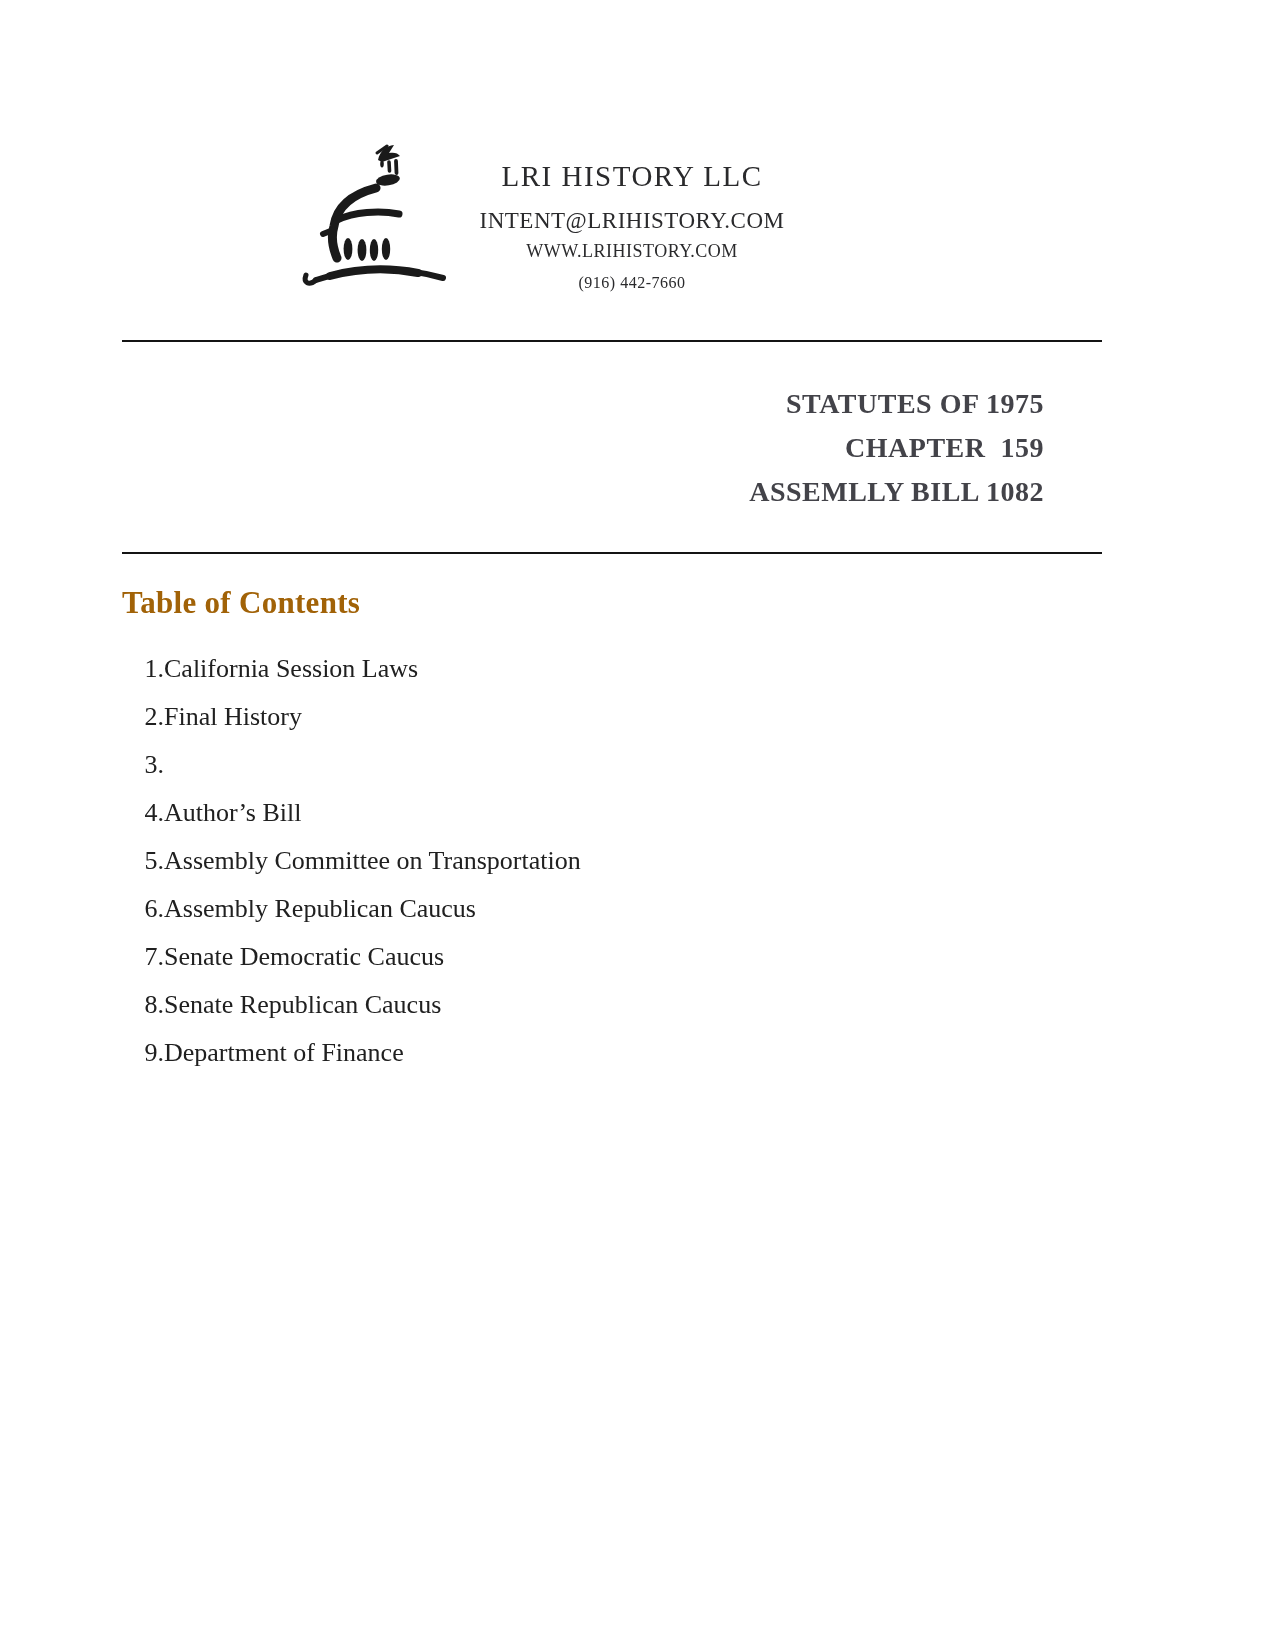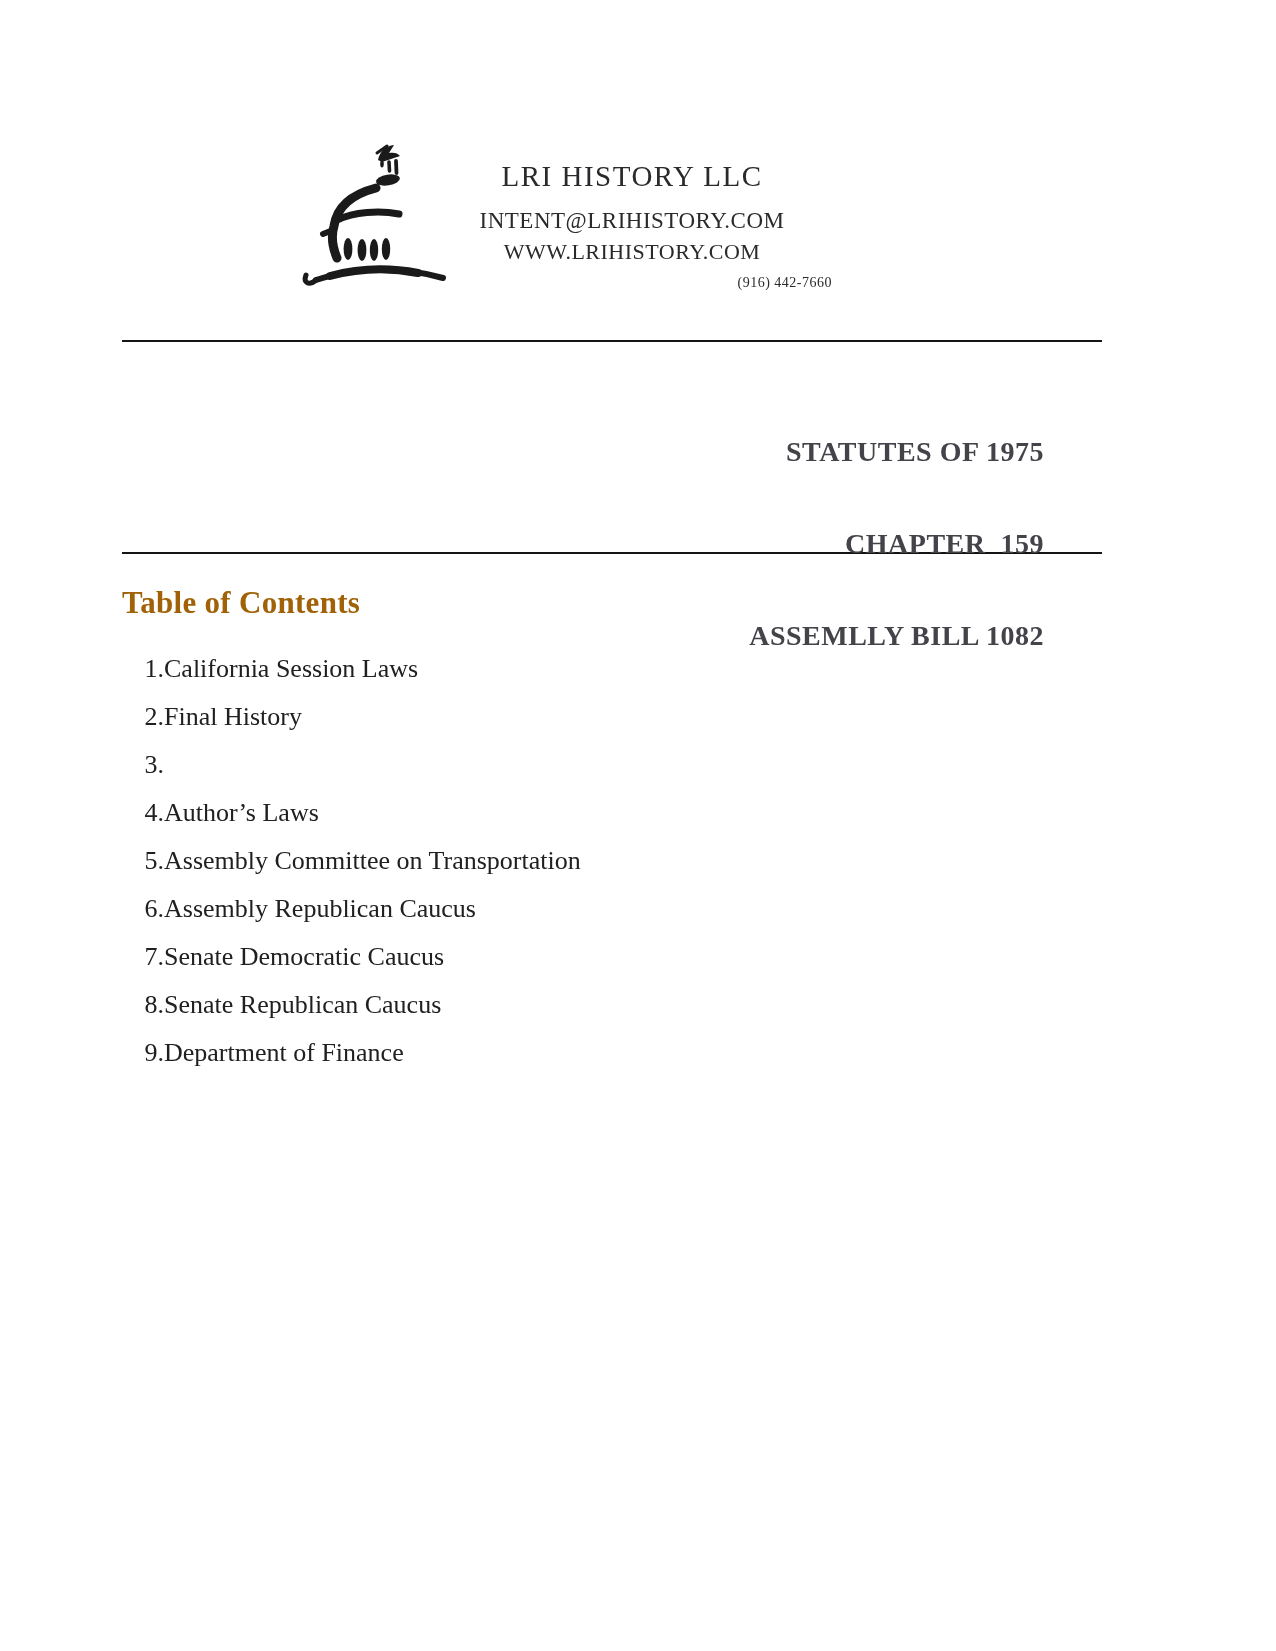--- a/index.html
+++ b/index.html
@@ -43,31 +43,30 @@
     white-space:nowrap;
   }
   .brand-email{
     margin-top:14px;
     font-size:23px;
     line-height:30px;
     letter-spacing:0.5px;
     white-space:nowrap;
   }
   .brand-web{
-    font-size:22px;
+    font-size:18px;
     line-height:31px;
     letter-spacing:0.5px;
     white-space:nowrap;
   }
   .brand-phone{
-    font-size:14px;
+    font-size:16px;
     line-height:31px;
     letter-spacing:0.5px;
     white-space:nowrap;
-    text-align:right;
   }
 
   
   .rule{
     position:absolute;
     left:122px;
     width:980px;
     height:2px;
     background:var(--rule);
   }
@@ -81,21 +80,21 @@
     top:382px;
     width:980px;
     padding-right:58px;
     text-align:right;
     font-weight:bold;
     font-size:28px;
     line-height:44px;
     color:var(--ref_ink);
     letter-spacing:0.5px;
   }
-  .ref-line{white-space:pre-wrap;margin-top:48px;}
+  .ref-line{white-space:pre-wrap;}
 
   
   .toc-title{
     position:absolute;
     left:122px;
     top:585px;
     font-weight:bold;
     font-size:31px;
     line-height:36px;
     color:#a16207;
@@ -179,21 +178,21 @@
     </div>
     <div class="toc-item">
       <span class="toc-num">2.</span>
       <span class="toc-label">Final History</span>
     </div>
     <div class="toc-item">
       <span class="toc-num">3.</span>
     </div>
     <div class="toc-item">
       <span class="toc-num">4.</span>
-      <span class="toc-label">Author’s Laws</span>
+      <span class="toc-label">Author’s Bill</span>
     </div>
     <div class="toc-item">
       <span class="toc-num">5.</span>
       <span class="toc-label">Assembly Committee on Transportation</span>
     </div>
     <div class="toc-item">
       <span class="toc-num">6.</span>
       <span class="toc-label">Assembly Republican Caucus</span>
     </div>
     <div class="toc-item">

